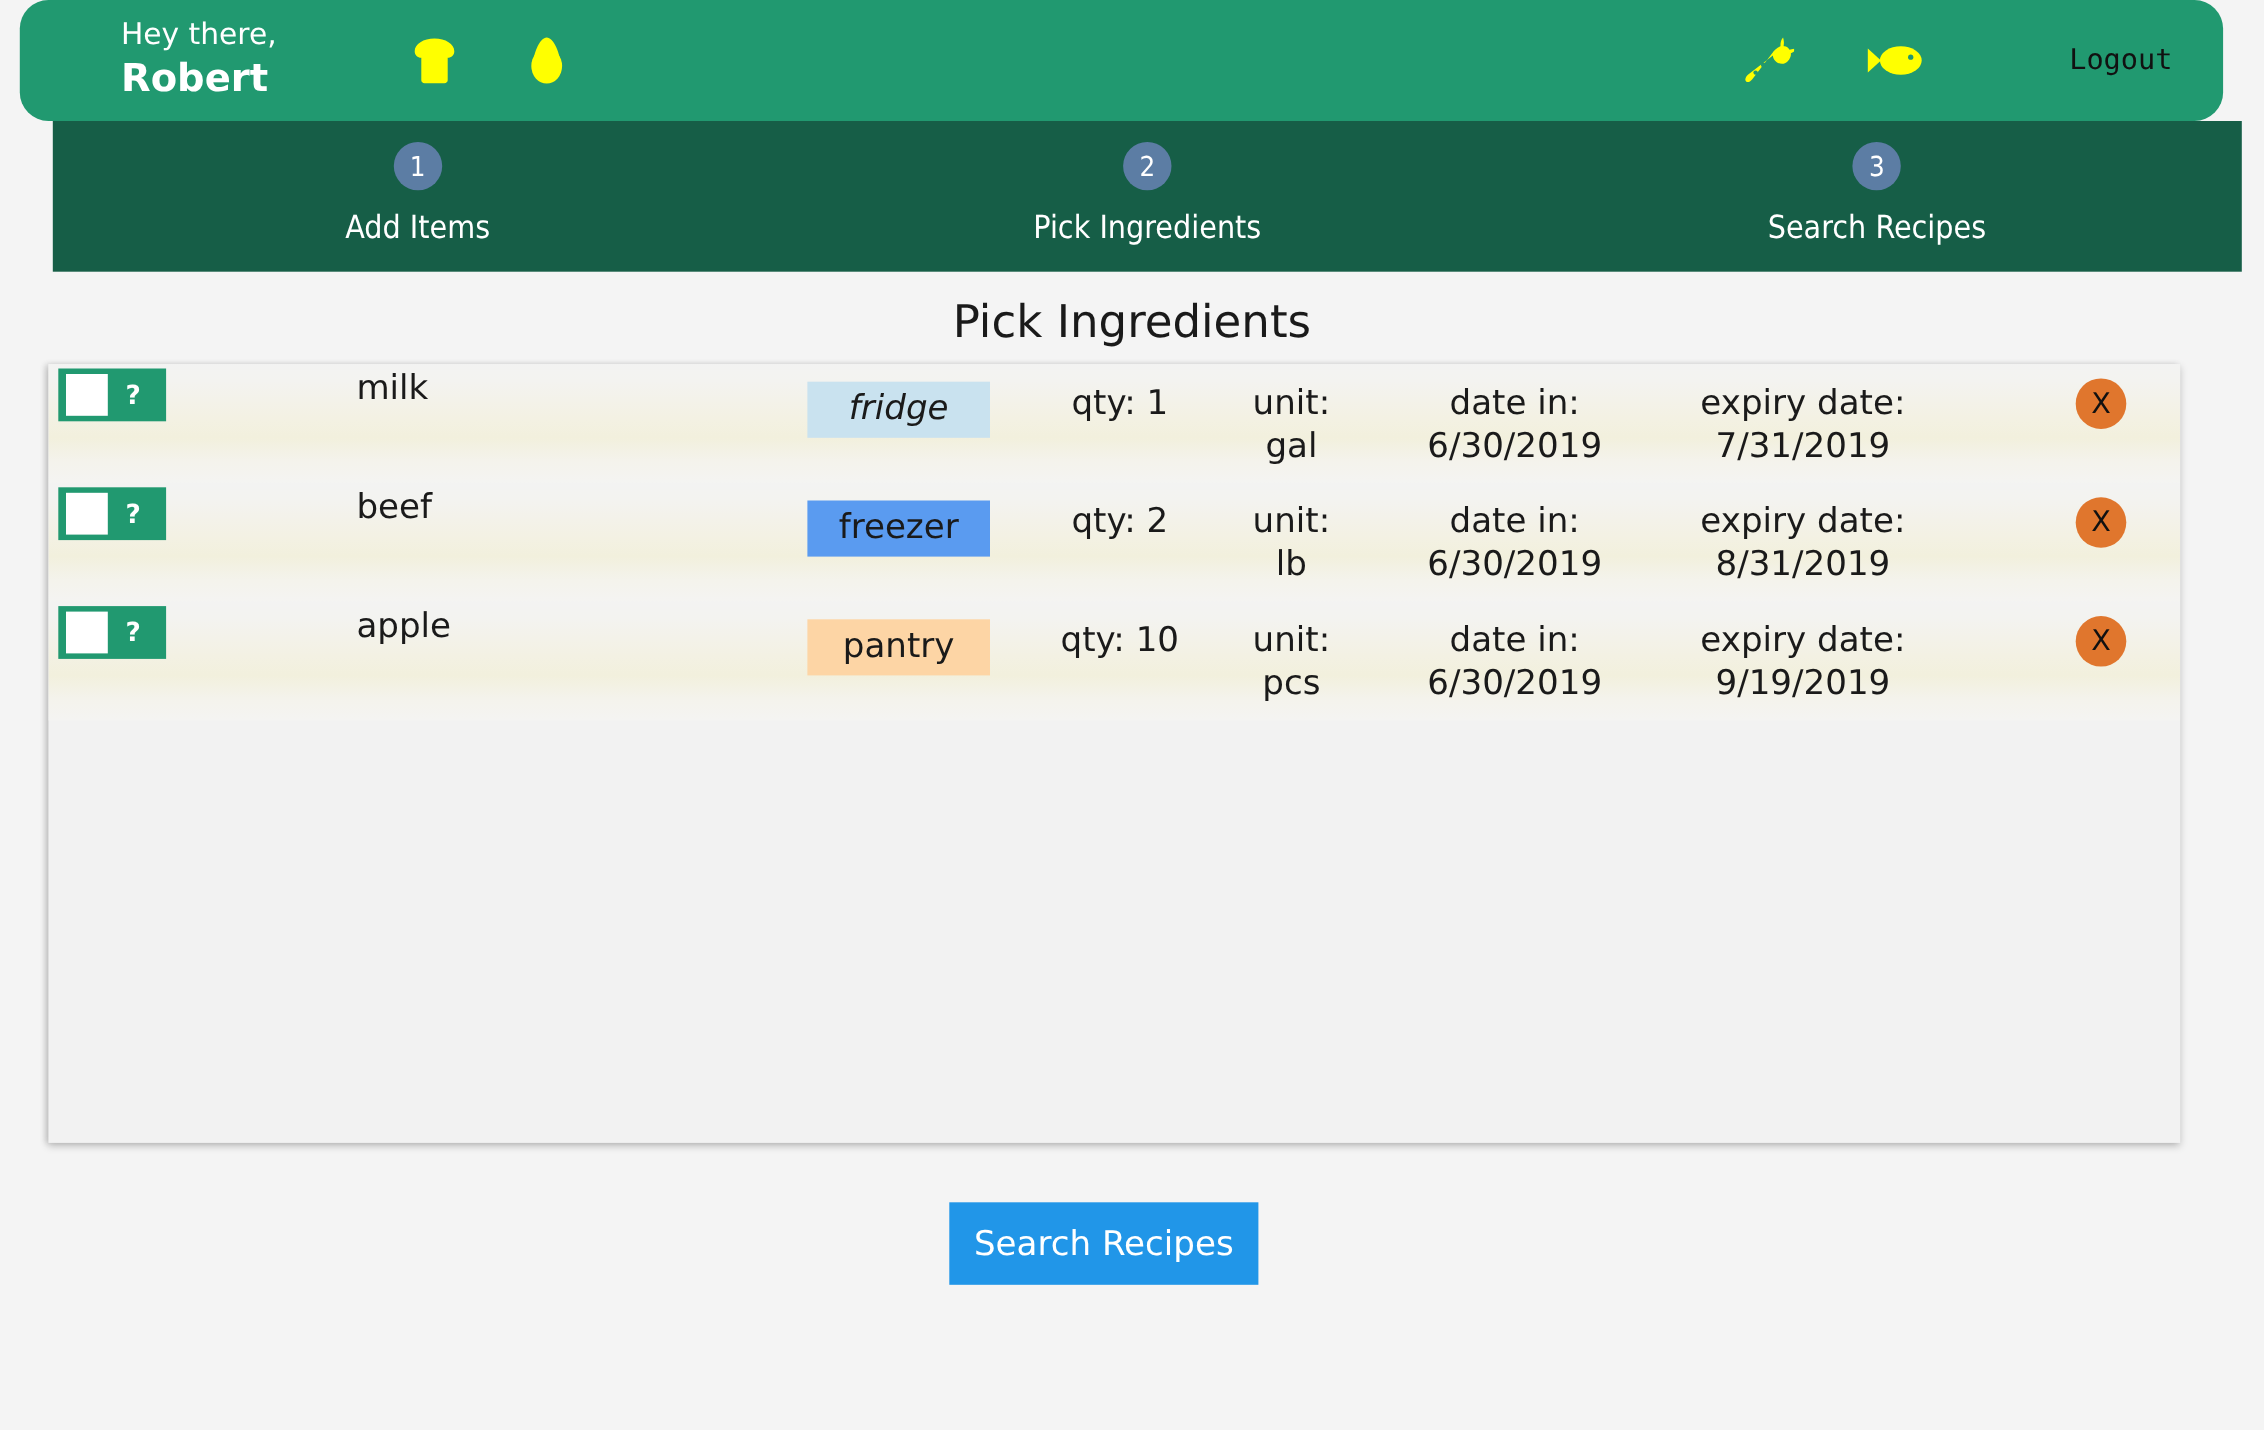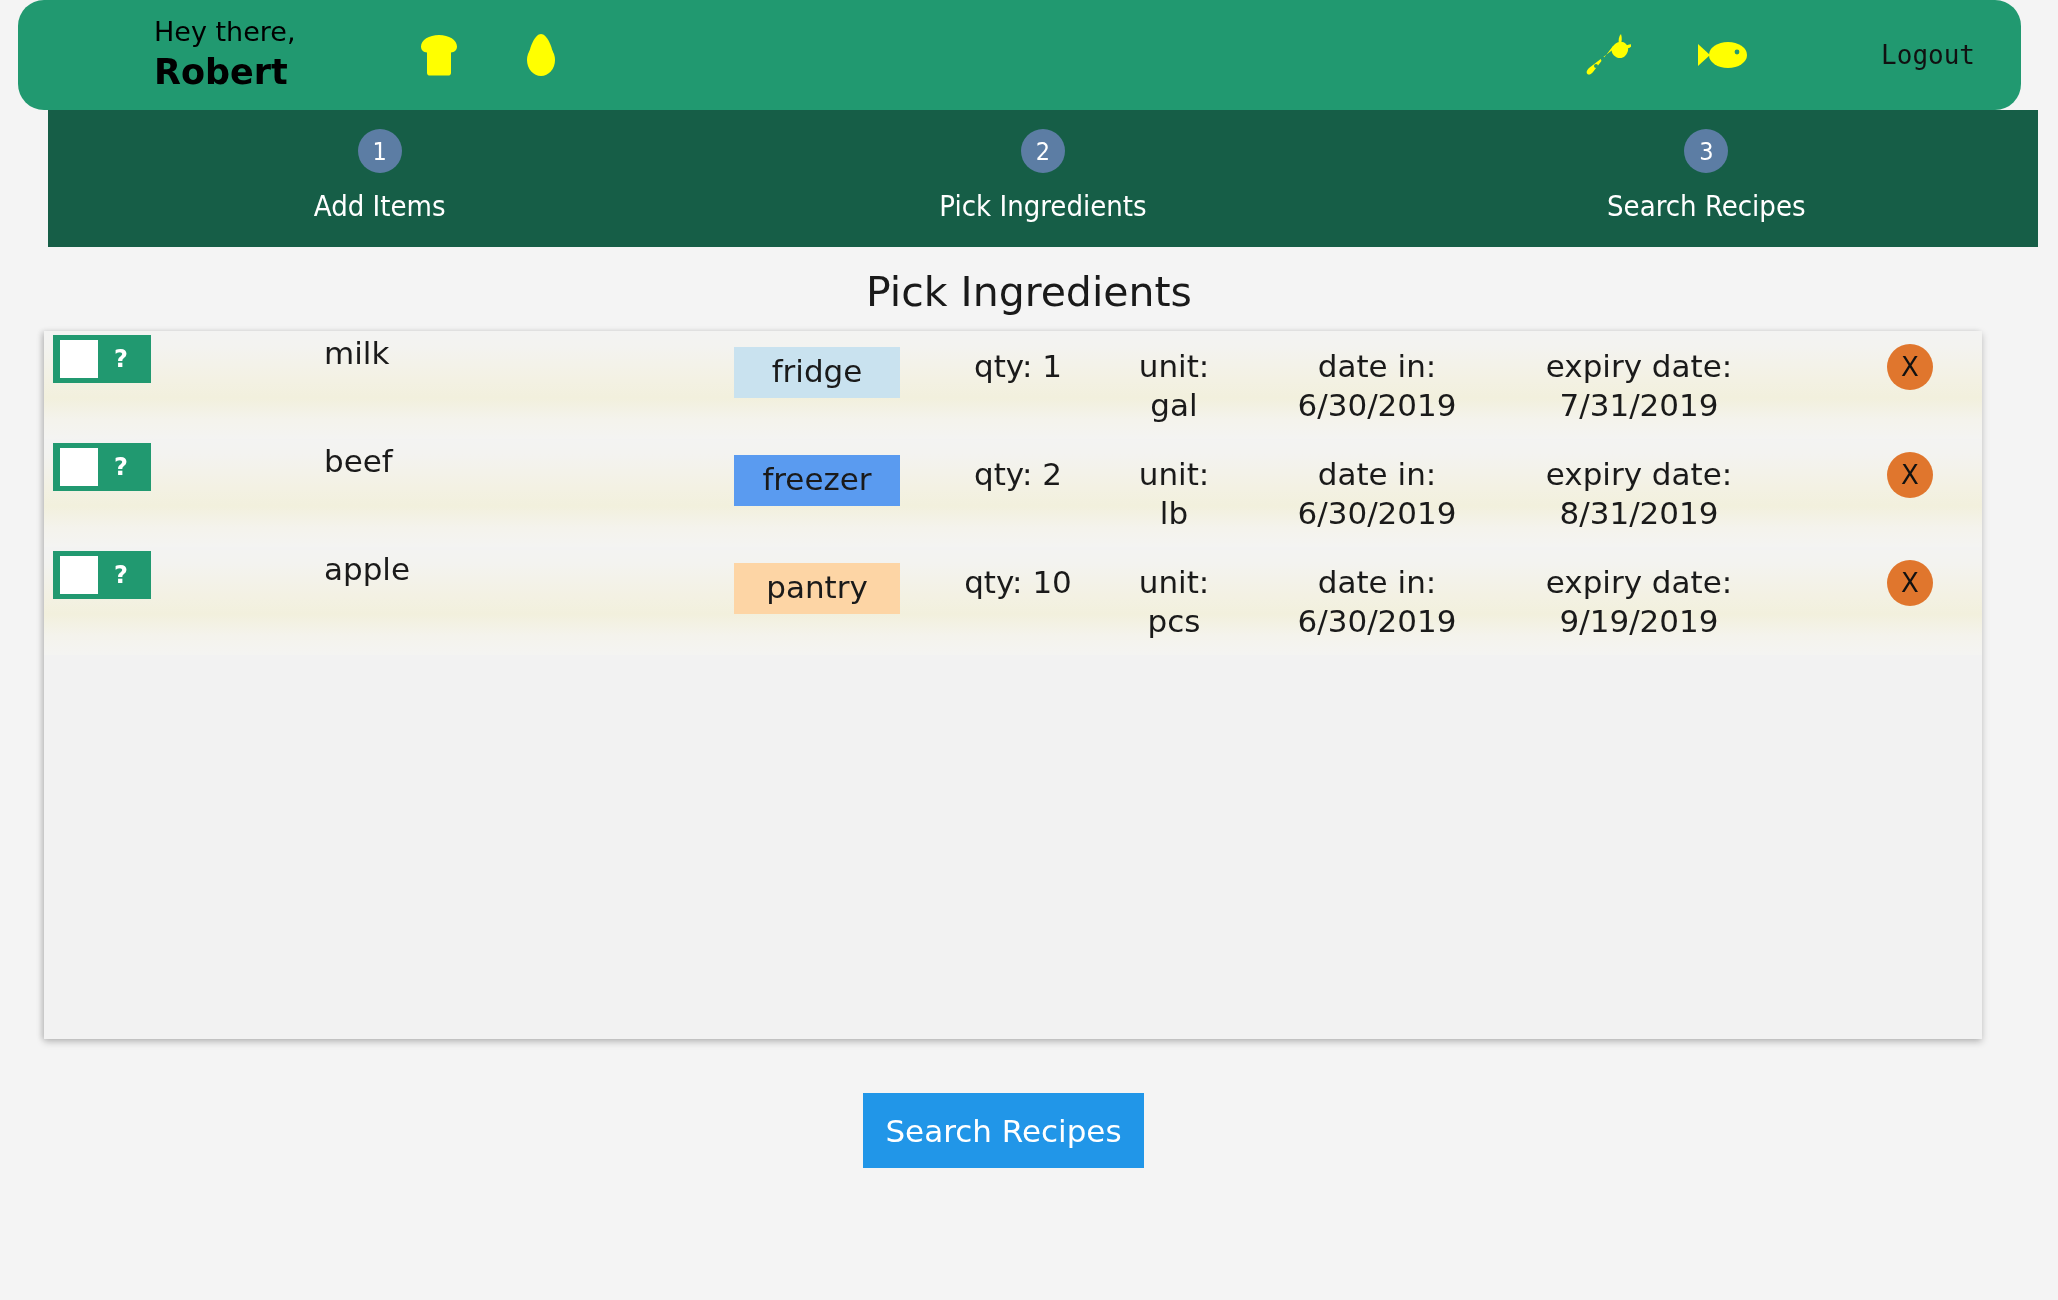--- a/index.html
+++ b/index.html
@@ -23,25 +23,25 @@
     width: 2003px;
     height: 110px;
     background: #219970;
     border-radius: 26px;
     display: flex;
     align-items: center;
     box-sizing: border-box;
     padding: 0 46px 0 44px;
   }
   #greeting {
-    color: #000000;
+    color: #ffffff;
     font-size: 27px;
     line-height: 1.28;
     white-space: nowrap;
-    margin-left: 92px;
+    margin-left: 48px;
   }
   #greeting .uname {
     font-weight: bold;
     display: block;
     font-size: 35px;
   }
   .hdr-icon {
     display: inline-block;
     line-height: 0;
   }
@@ -187,21 +187,21 @@
   .c-unit  { left: 1030px; width: 200px; top: 16px; }
   .c-din   { left: 1220px; width: 226px; top: 16px; }
   .c-exp   { left: 1472px; width: 246px; top: 16px; }
 
   .loc-badge {
     display: block;
     padding: 5px 0 7px 0;
     font-size: 31px;
     text-align: center;
   }
-  .loc-fridge  { background: #c9e2ef; }
+  .loc-fridge  { background: #c9e2ef; font-style: italic; }
   .loc-freezer { background: #5a9bf0; }
   .loc-pantry  { background: #fdd5a5; }
 
   .del-btn {
     position: absolute;
     right: 49px;
     top: 13px;
     width: 46px;
     height: 46px;
     border-radius: 50%;

